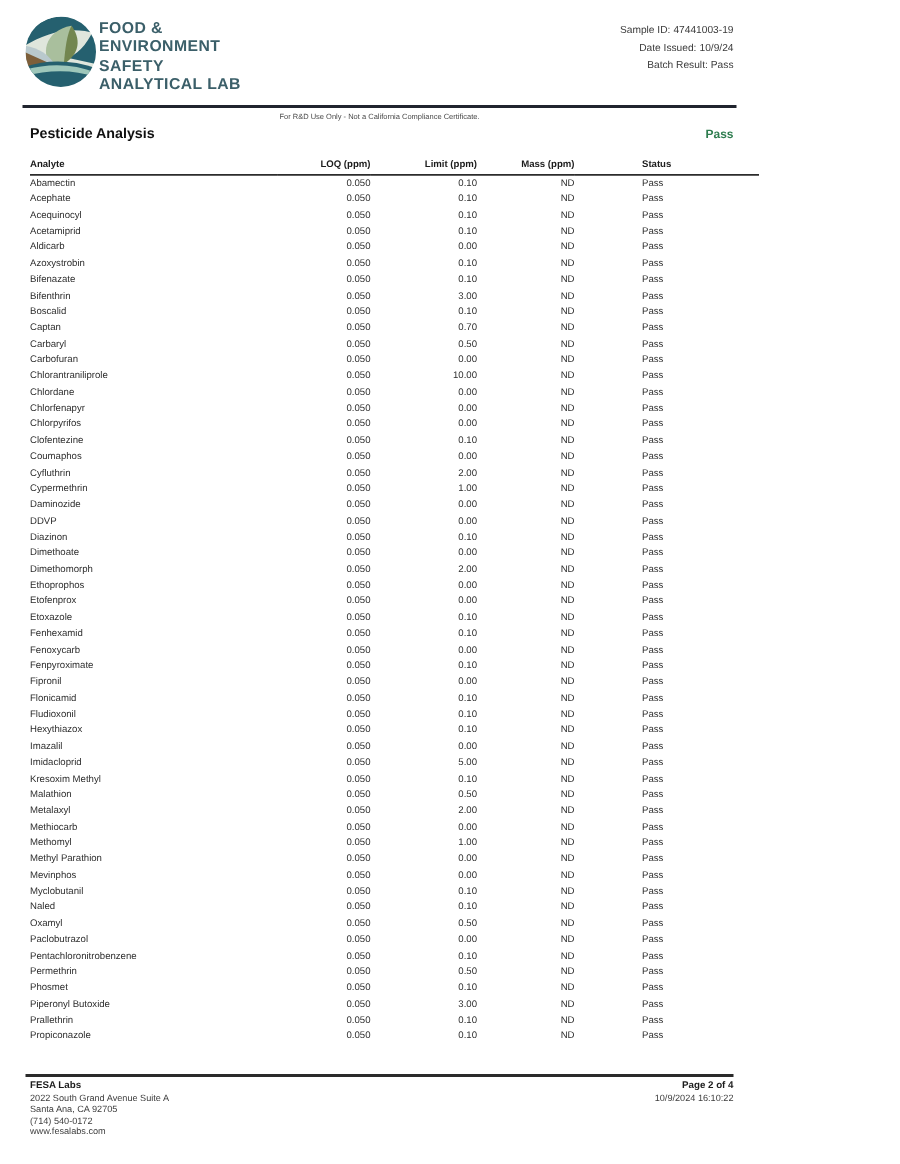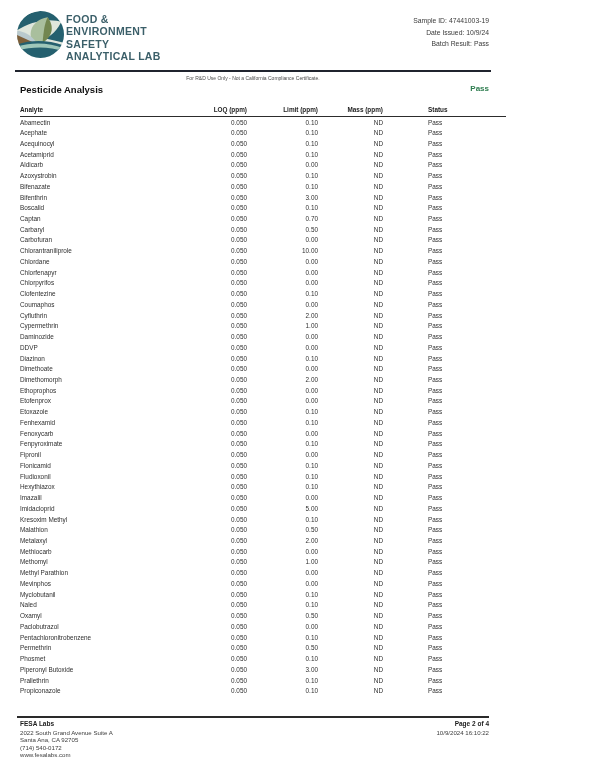--- a/index.html
+++ b/index.html
@@ -15,21 +15,21 @@
     color:#3a3a3a; text-align:right; }
   .meta-line { display:flex; justify-content:flex-end; gap:2px; }
   .doc-title { position:absolute; left:0; right:0; top:49px; text-align:center;
     font-size:17px; font-weight:bold; color:#181818; letter-spacing:.2px; }
   .top-rule { position:absolute; left:15px; right:15px; top:70px; height:2.2px; background:#20242e; }
   .disclaimer { position:absolute; left:0; right:0; top:75px; text-align:center;
     font-size:5px; color:#4a4a4a; }
 
   
   .section-row { position:absolute; left:20px; right:17px; top:84px;
-    display:flex; justify-content:space-between; align-items:flex-start; }
+    display:flex; justify-content:space-between; align-items:center; }
   .section-title { font-size:9.5px; font-weight:bold; color:#111; }
   .section-result { font-size:8px; font-weight:bold; color:#2e7d4f; }
 
   
   .tbl-wrap { position:absolute; left:20px; top:106px; width:563px; }
   table { border-collapse:collapse; table-layout:fixed; width:563px; }
   th { font-size:6.4px; font-weight:bold; color:#1c1c1c; padding:0 0 3px 0;
     border-bottom:1.3px solid #2c2c2c; }
   td { font-size:6.4px; color:#2e2e2e; height:10.74px; vertical-align:middle; padding:0; }
   .col-analyte { text-align:left; }

